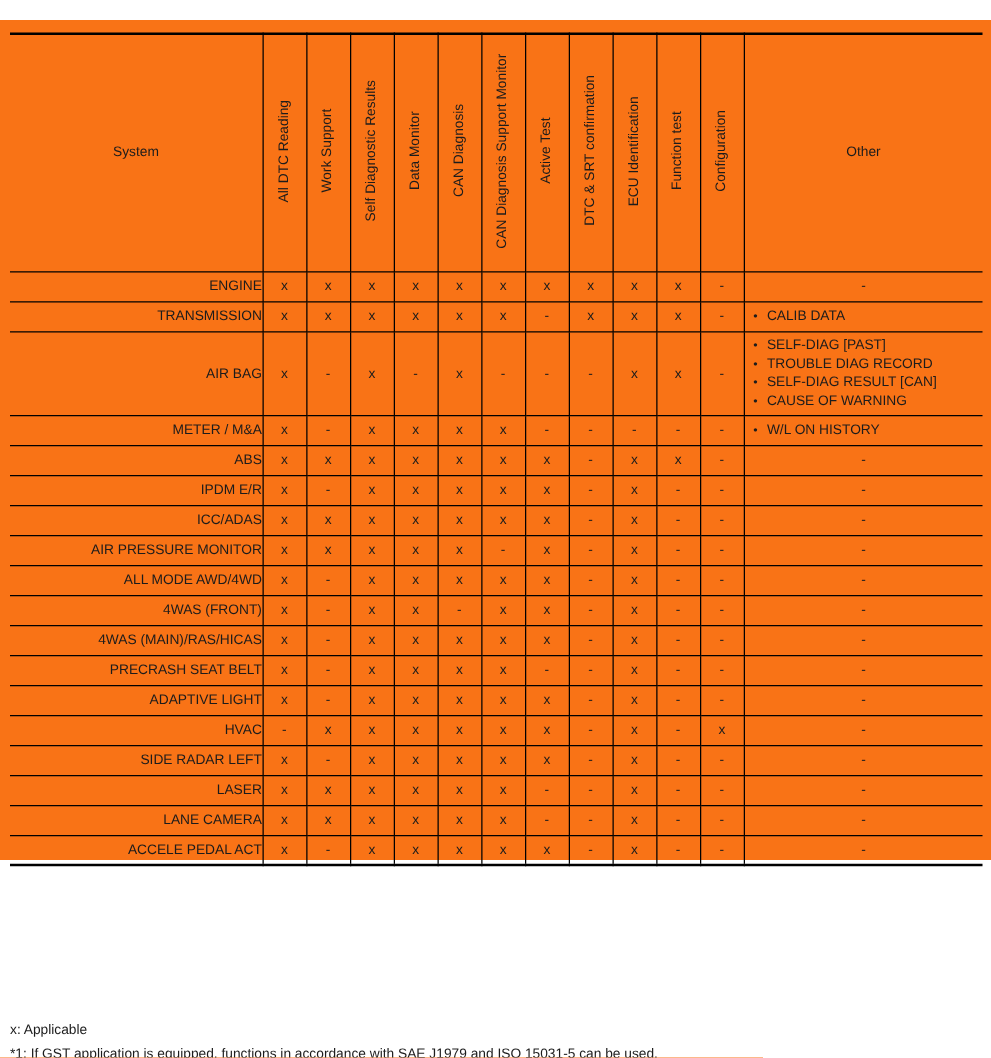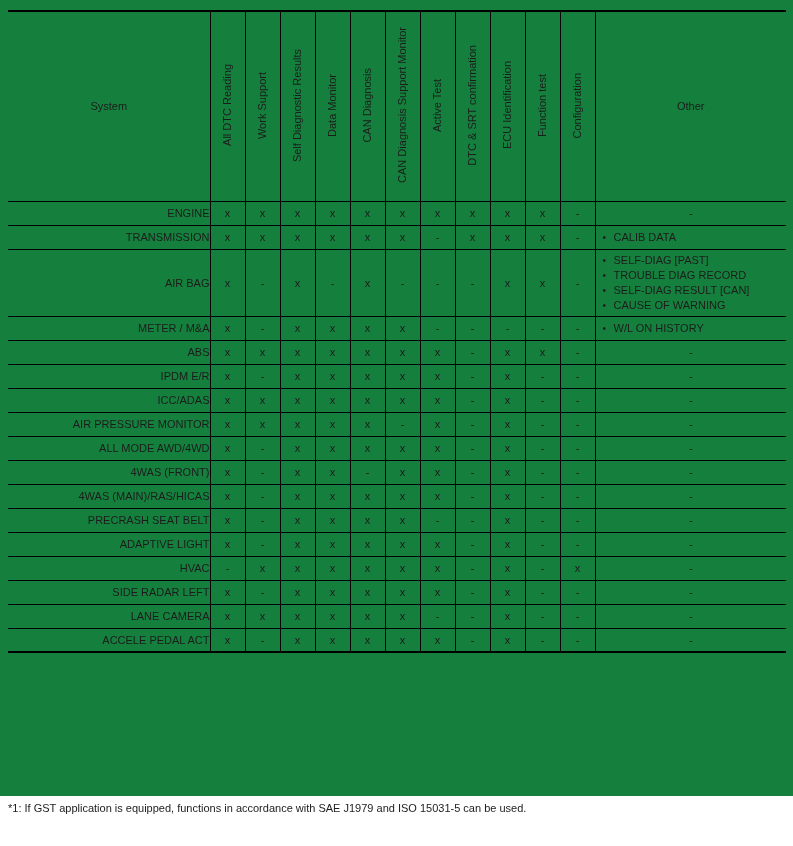--- a/index.html
+++ b/index.html
@@ -3,21 +3,21 @@
 <meta charset="utf-8">
 <style>
   * { box-sizing: border-box; }
   html, body { margin: 0; padding: 0; }
   body {
     width: 793px; height: 846px;
     background: #ffffff;
     font-family: "Liberation Sans", sans-serif;
     color: #1c1c1c;
   }
-  .page { position: relative; width: 793px; height: 796px; background: #15803d; }
+  .page { position: relative; width: 793px; height: 672px; background: #f97316; margin-top: 16px; }
 
   table.matrix {
     position: absolute; left: 8px; top: 10px; width: 778px;
     border-collapse: collapse; table-layout: fixed;
     border-top: 2px solid #000;
     border-bottom: 2px solid #000;
   }
   col.c-sys { width: 202px; }
   col.c-val { width: 35px; }
   col.c-oth { width: 191px; }
@@ -338,20 +338,35 @@
           <td class="val">x</td>
           <td class="val">x</td>
           <td class="val">x</td>
           <td class="val">-</td>
           <td class="val">x</td>
           <td class="val">-</td>
           <td class="val">-</td>
           <td class="other-dash last-col">-</td>
         </tr>
         <tr>
+          <td class="system first-col">LASER</td>
+          <td class="val">x</td>
+          <td class="val">x</td>
+          <td class="val">x</td>
+          <td class="val">x</td>
+          <td class="val">x</td>
+          <td class="val">x</td>
+          <td class="val">-</td>
+          <td class="val">-</td>
+          <td class="val">x</td>
+          <td class="val">-</td>
+          <td class="val">-</td>
+          <td class="other-dash last-col">-</td>
+        </tr>
+        <tr>
           <td class="system first-col">LANE CAMERA</td>
           <td class="val">x</td>
           <td class="val">x</td>
           <td class="val">x</td>
           <td class="val">x</td>
           <td class="val">x</td>
           <td class="val">x</td>
           <td class="val">-</td>
           <td class="val">-</td>
           <td class="val">x</td>
@@ -371,16 +386,17 @@
           <td class="val">-</td>
           <td class="val">x</td>
           <td class="val">-</td>
           <td class="val">-</td>
           <td class="other-dash last-col">-</td>
         </tr>
       </tbody>
   </table>
 
   <div class="footnotes">
+    <div class="fn-line">x: Applicable</div>
     <div class="fn-line">*1: If GST application is equipped, functions in accordance with SAE J1979 and ISO 15031-5 can be used.</div>
   </div>
 
 </div>
 
 </body></html>

